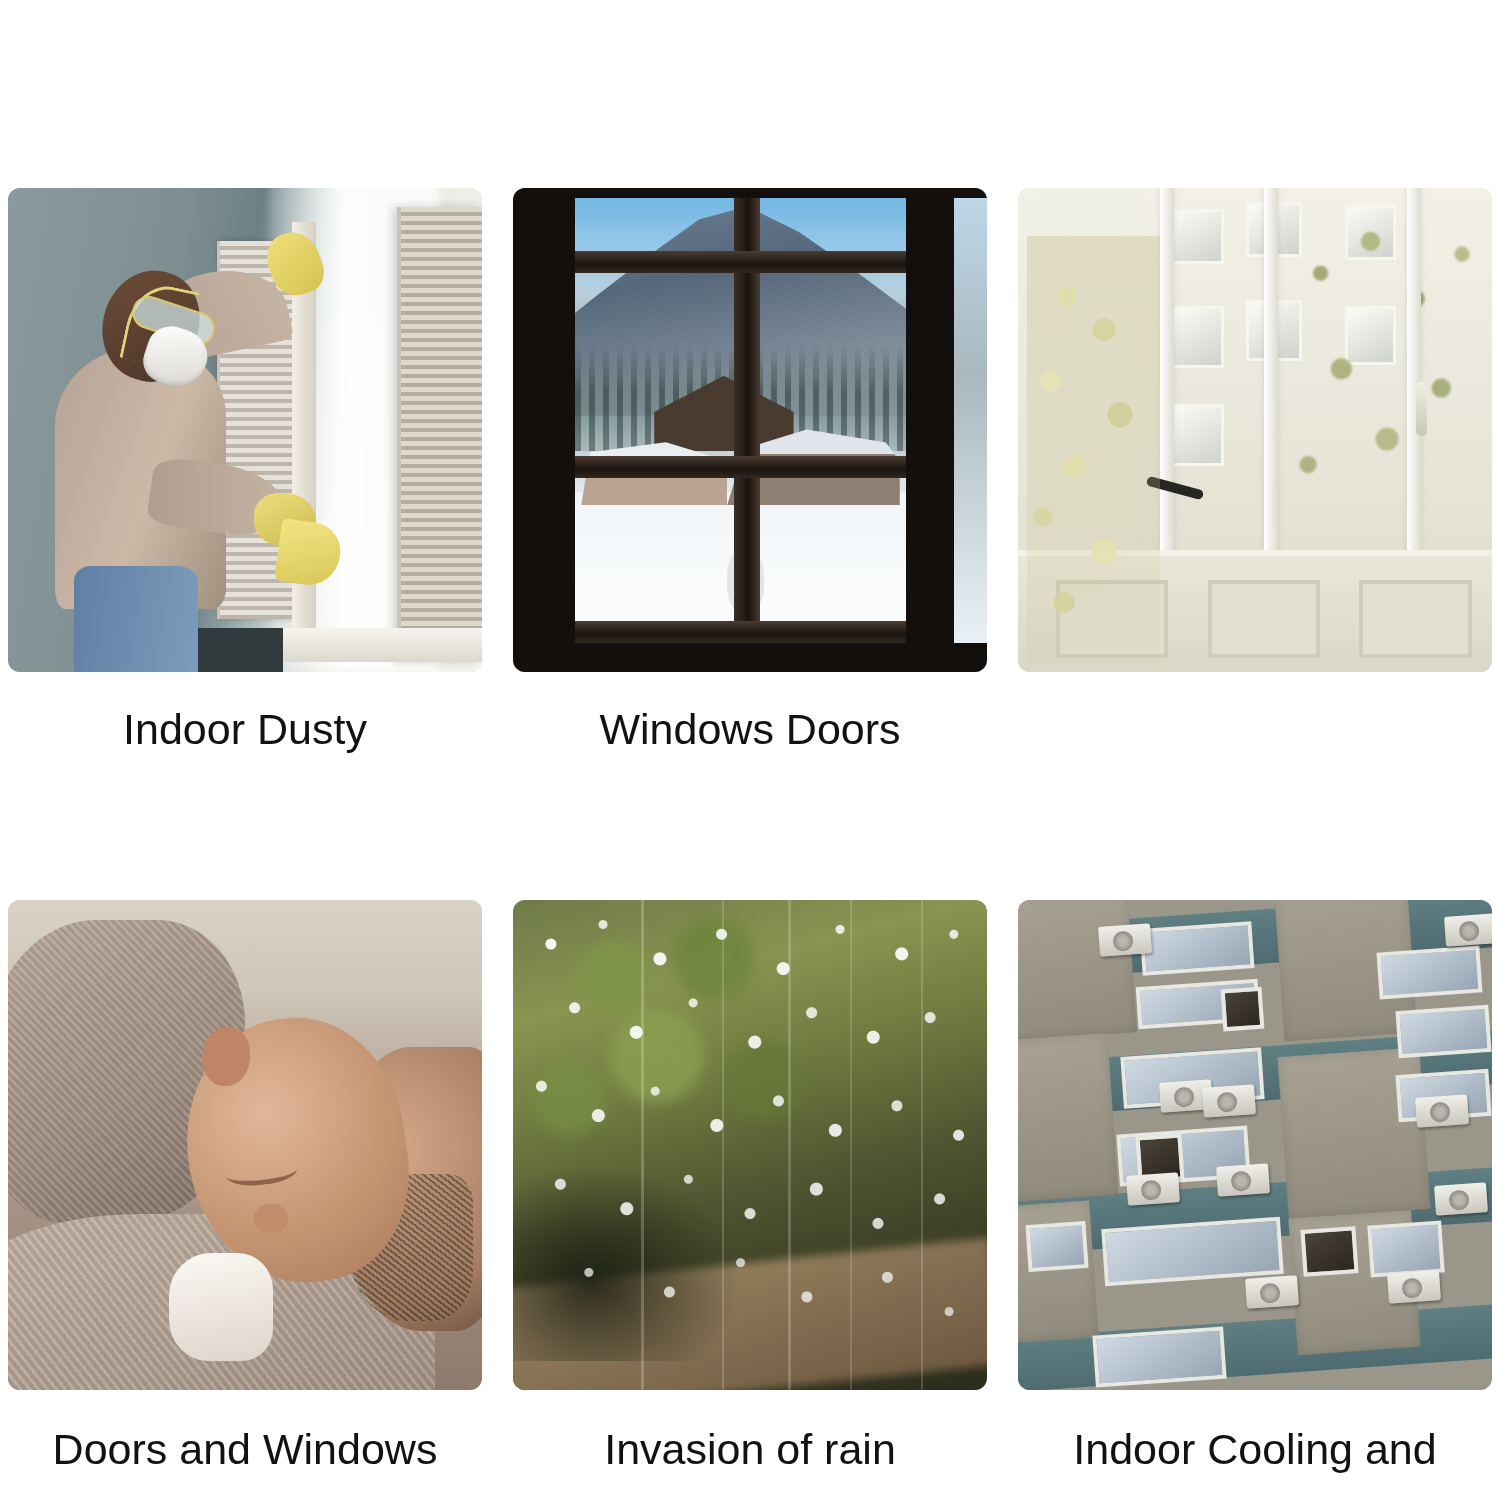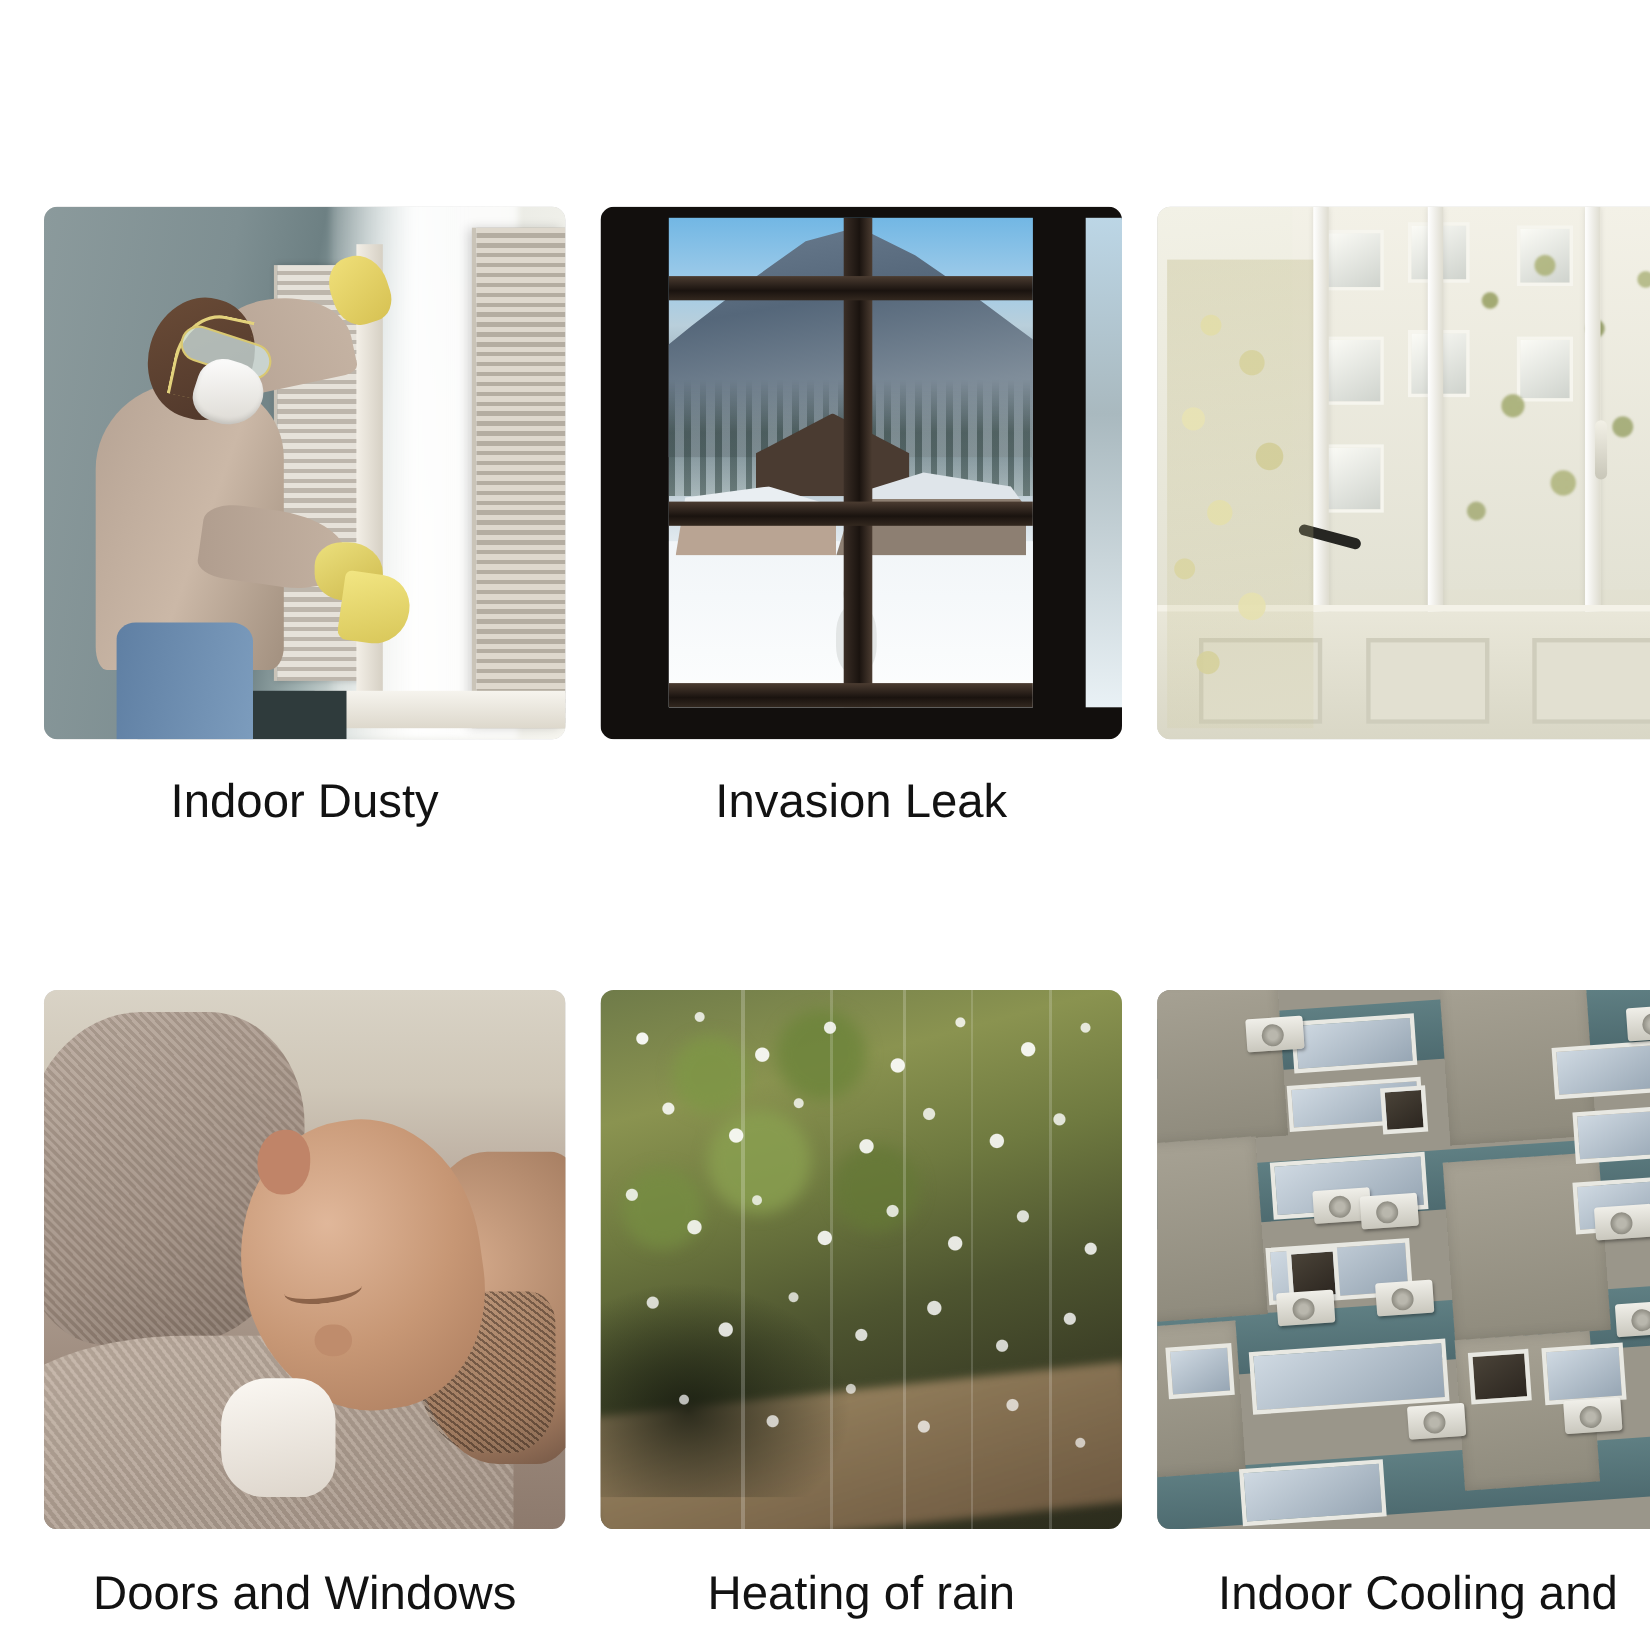--- a/index.html
+++ b/index.html
@@ -41,21 +41,20 @@
     left: 8px;
     top: 188px;
     width: 1484px;
   }
   .row {
     display: flex;
     justify-content: space-between;
   }
   .cell {
     width: 474px;
-    margin-left: 32px;
   }
   .photo {
     width: 474px;
     height: 484px;
     border-radius: 12px;
     overflow: hidden;
     position: relative;
     background: #cfcfcf;
   }
   .row-2 .photo { height: 490px; }
@@ -504,21 +503,21 @@
             <div class="p2-house2"></div>
             <div class="p2-house3"></div>
             <div class="p2-snowman"></div>
             <div class="p2-mullion-v" style="left:48%"></div>
             <div class="p2-mullion-h" style="top:12%"></div>
             <div class="p2-mullion-h" style="top:58%"></div>
             <div class="p2-mullion-h" style="bottom:0%"></div>
           </div>
           <div class="p2-sidepane"></div>
         </div>
-        <div class="caption">Invasion Leak</div>
+        <div class="caption">Windows Doors</div>
       </div>
 
       <div class="cell">
         <div class="photo">
           <div class="p3-bg"></div>
           <div class="p3-bldg">
             <div class="p3-bwin" style="left:8%;top:6%;width:14%;height:14%"></div>
             <div class="p3-bwin" style="left:30%;top:4%;width:14%;height:14%"></div>
             <div class="p3-bwin" style="left:8%;top:34%;width:14%;height:16%"></div>
             <div class="p3-bwin" style="left:30%;top:32%;width:14%;height:16%"></div>
@@ -565,21 +564,21 @@
 
       <div class="cell">
         <div class="photo">
           <div class="p5-bg"></div>
           <div class="p5-foliage"></div>
           <div class="p5-sill"></div>
           <div class="p5-darkl"></div>
           <div class="p5-streaks"></div>
           <div class="p5-drops"></div>
         </div>
-        <div class="caption">Heating of rain</div>
+        <div class="caption">Invasion of rain</div>
       </div>
 
       <div class="cell">
         <div class="photo">
           <div class="p6-bg"></div>
 
           <div class="p6-band" style="top:2%;height:11%"></div>
           <div class="p6-band" style="top:30%;height:11%"></div>
           <div class="p6-band" style="top:58%;height:11%"></div>
           <div class="p6-band" style="top:86%;height:11%"></div>

